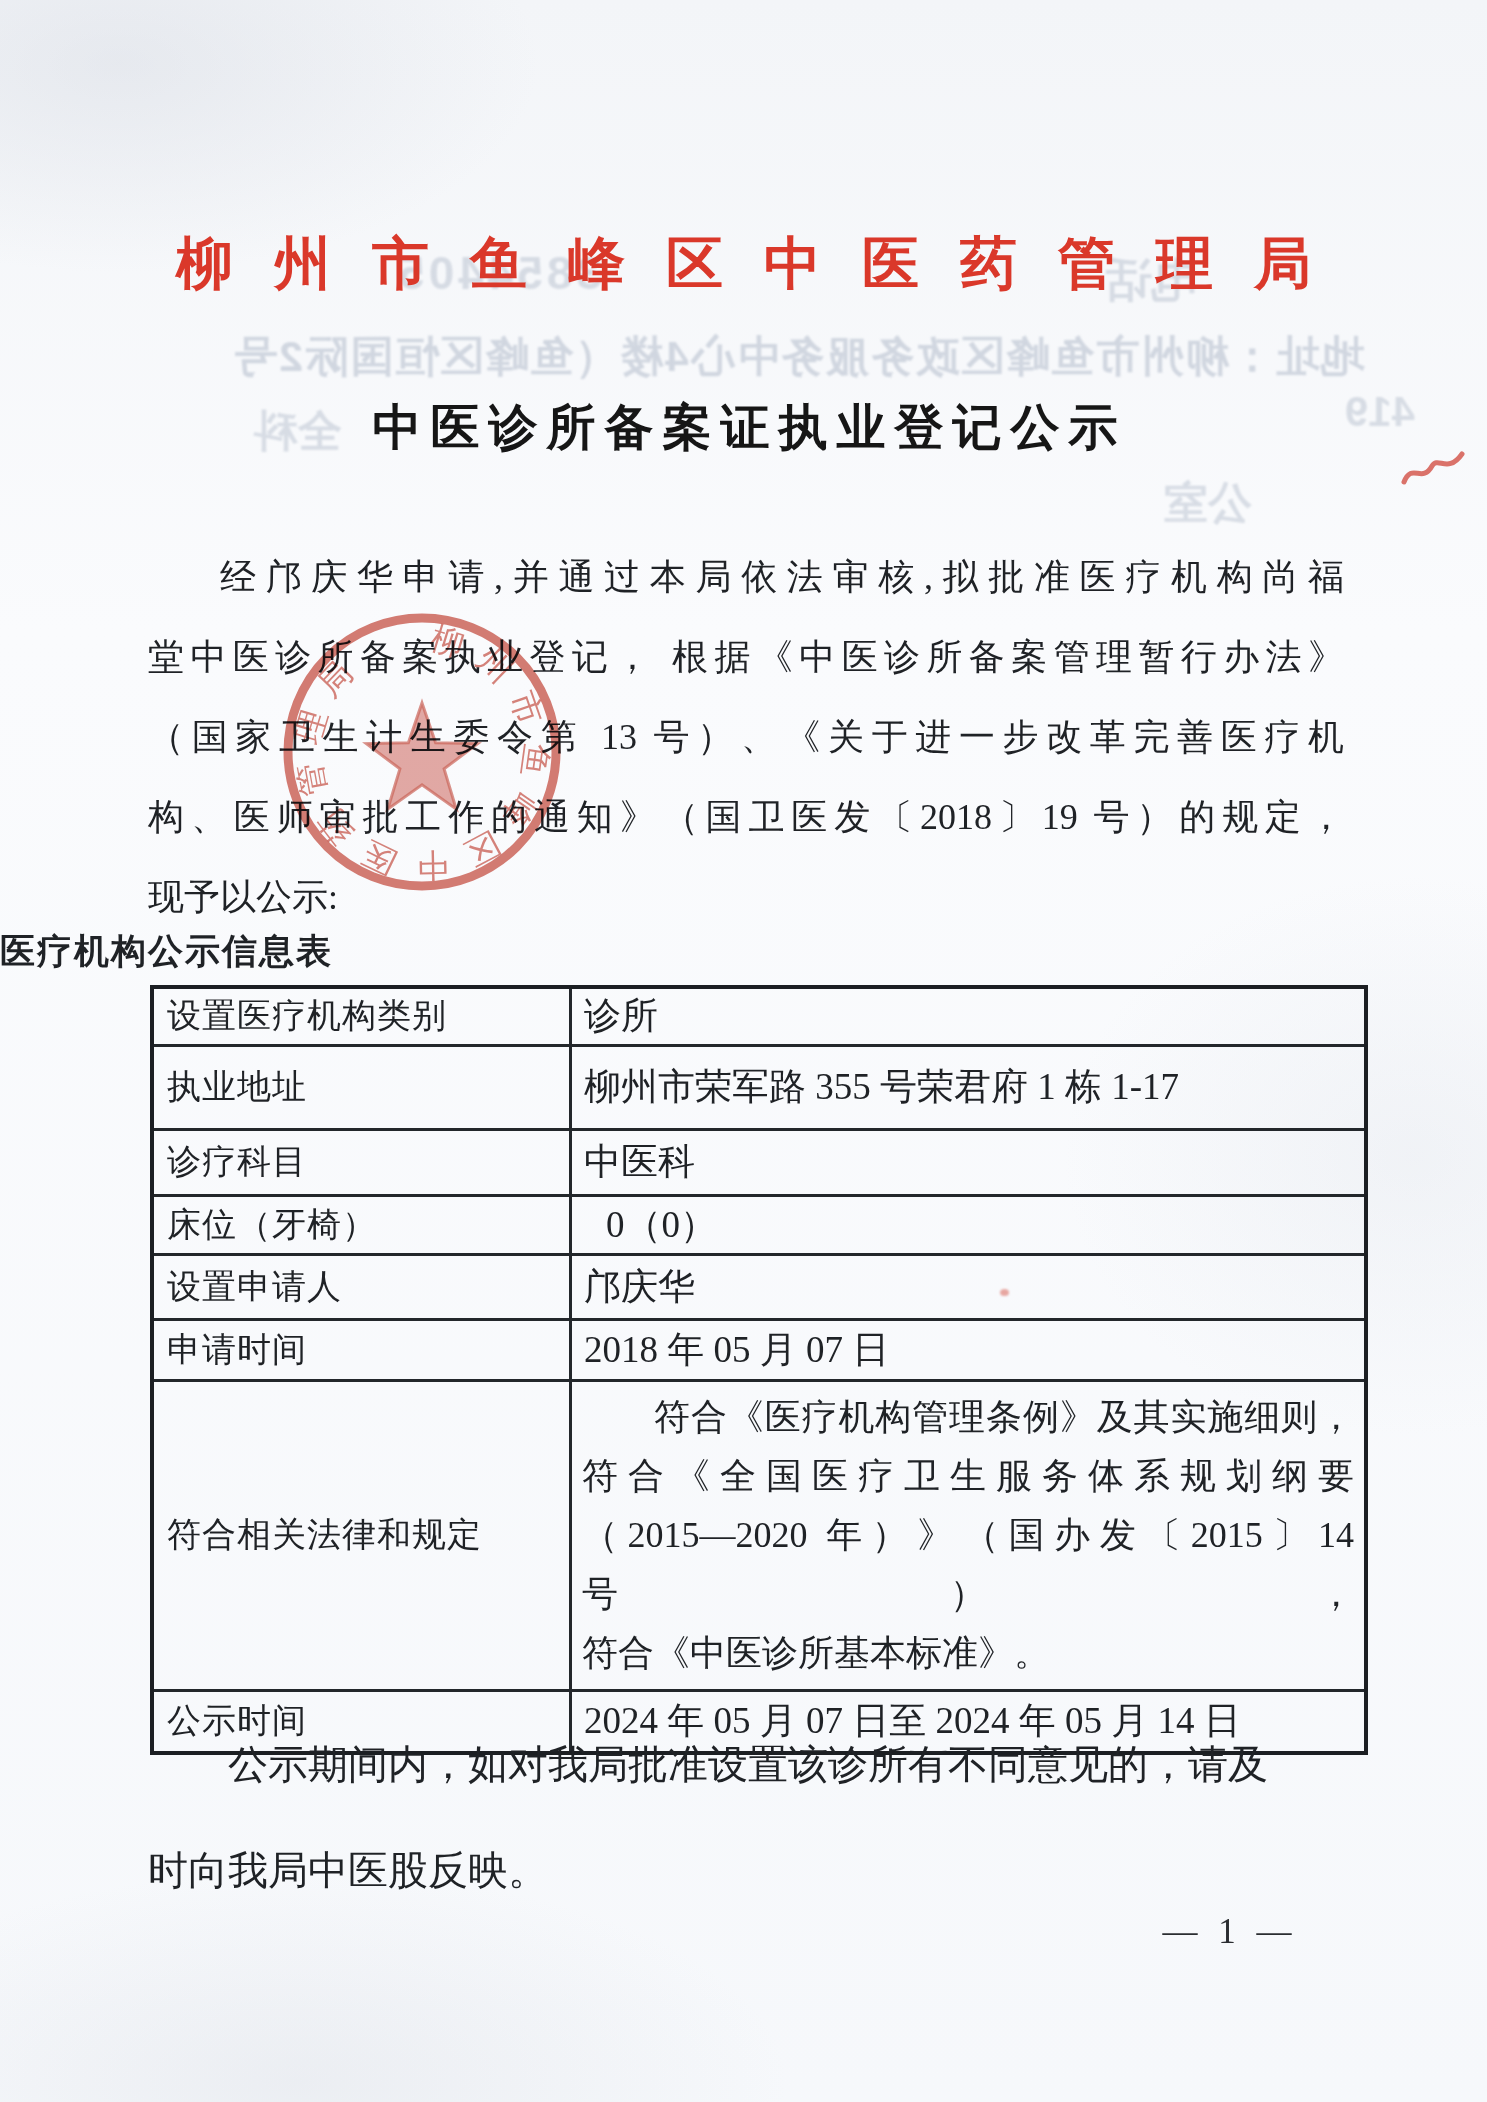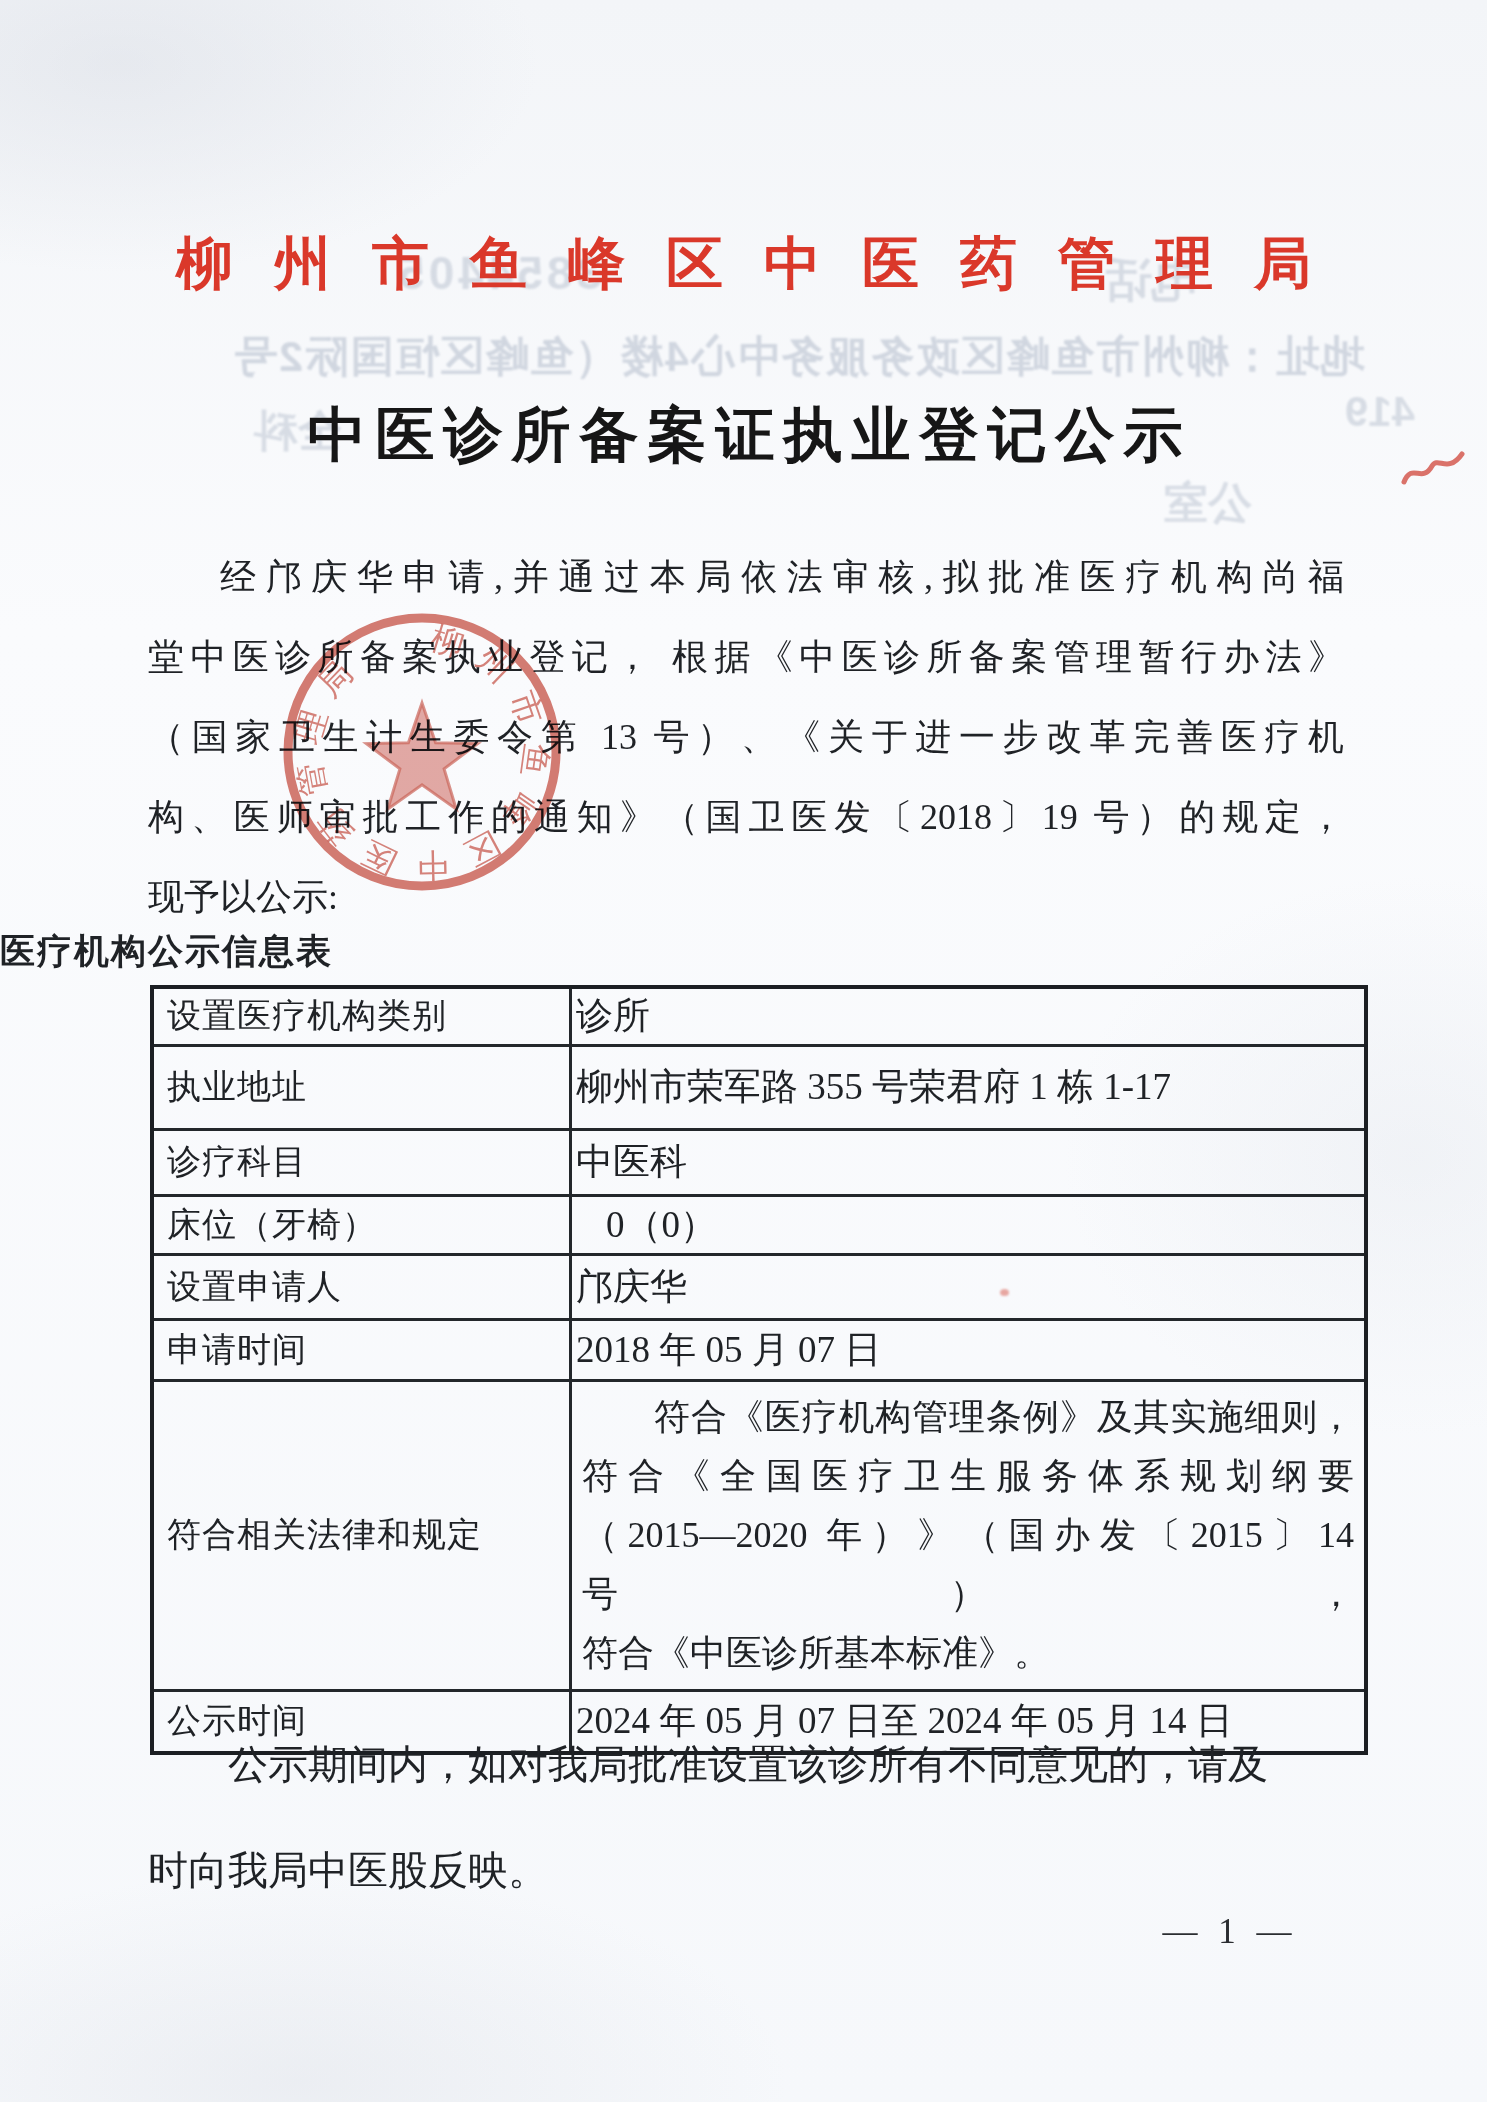--- a/index.html
+++ b/index.html
@@ -33,23 +33,23 @@
   .bleed-number{left:1345px;top:388px;font-size:42px;}
   .bleed-office{left:1163px;top:474px;font-size:44px;}
   
   .doc-title{
     position:absolute;z-index:2;left:0;right:0;top:230px;margin:0;
     text-align:center;font-family:"Liberation Sans",sans-serif;font-weight:bold;
     font-size:57px;line-height:66px;letter-spacing:41px;padding-left:41px;
     color:var(--title-red);
   }
   .doc-subtitle{
-    position:absolute;z-index:2;left:0;right:0;top:388px;margin:16px;
+    position:absolute;z-index:2;left:0;right:0;top:388px;margin:8px;
     text-align:center;font-family:"Liberation Sans",sans-serif;font-weight:bold;
-    font-size:59px;line-height:62px;letter-spacing:9px;padding-left:12px;
+    font-size:49px;line-height:62px;letter-spacing:9px;padding-left:12px;
     color:#161616;
   }
   
   .intro{position:absolute;z-index:2;left:148px;top:537px;width:1196px;font-size:36px;}
   .intro .line{height:80px;line-height:80px;white-space:nowrap;}
   .intro .line.fill{white-space:normal;text-align:justify;text-align-last:justify;}
   .indent{text-indent:2em;}
   .closing{position:absolute;z-index:2;left:148px;top:1712px;width:1196px;font-size:40px;}
   .closing .line{height:106px;line-height:106px;white-space:nowrap;}
   
@@ -60,21 +60,21 @@
   table.info-table{
     position:absolute;z-index:2;left:150px;top:985px;width:1218px;
     border-collapse:collapse;table-layout:fixed;
     border:4px solid #1c1f23;
   }
   .info-table td{border:3px solid #23272b;vertical-align:middle;overflow:hidden;}
   .info-table td.label{
     width:396px;font-family:"Liberation Sans",sans-serif;font-weight:normal;
     font-size:34px;padding:0 6px 0 13px;letter-spacing:1px;
   }
-  .info-table td.value{font-size:37px;padding:0 8px 0 4px;}
+  .info-table td.value{font-size:37px;padding:0 8px 0 12px;}
   .r1{height:58px;}.r2{height:84px;}.r3{height:66px;}.r4{height:59px;}
   .r5{height:65px;}.r6{height:61px;}.r7{height:244px;}.r8{height:63px;}
   .pad-extra{padding-left:34px !important;}
   .law-cell{padding:6px 10px 6px 10px !important;}
   .law-cell .vline{font-size:36px;line-height:59px;}
   .law-cell .vline.fill{text-align:justify;text-align-last:justify;}
   
   .seal{
     position:absolute;z-index:6;left:277px;top:607px;width:290px;height:290px;
     opacity:.78;filter:blur(.6px);mix-blend-mode:multiply;pointer-events:none;

